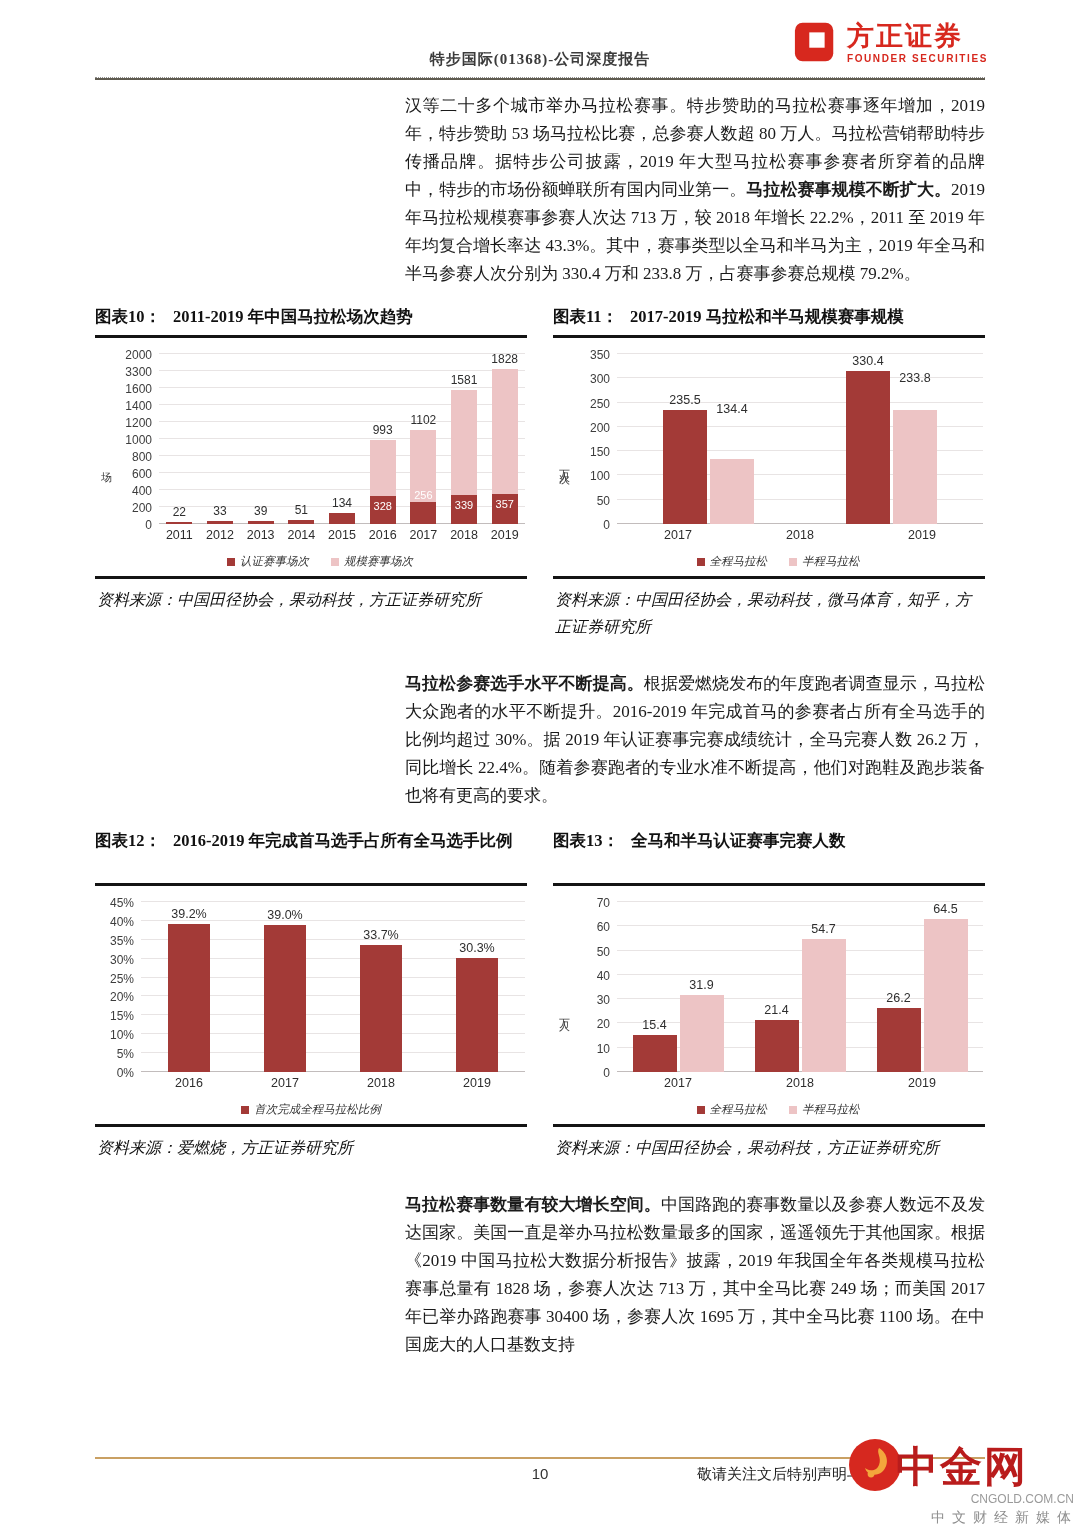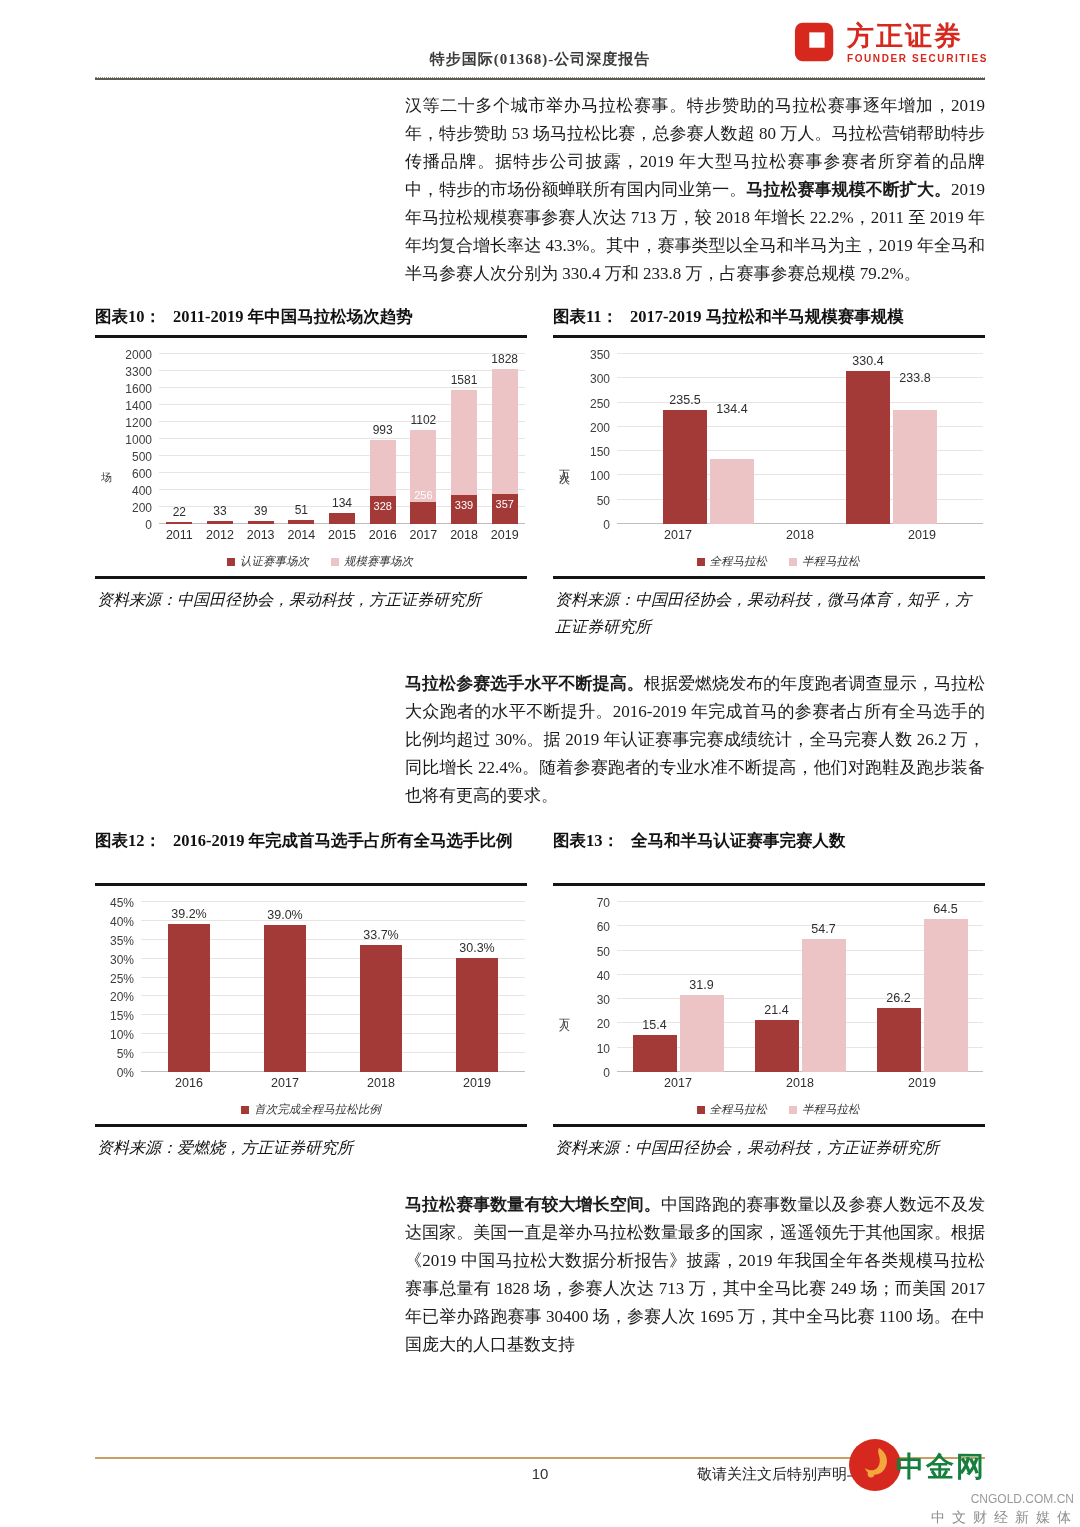--- a/index.html
+++ b/index.html
@@ -65,21 +65,21 @@
   
   .footer { position:absolute; left:95px; width:890px; top:1457px; }
   .footer-rule { border-bottom:2px solid #c9a063; }
   .footer-content { position:relative; margin-top:6px; height:24px; }
   .page-number { position:absolute; left:0; right:0; text-align:center; font-size:15px; color:#333; font-family:"Liberation Sans",sans-serif; }
   .footer-notice { position:absolute; right:108px; font-size:15px; color:#222; }
 
   
   .watermark { position:absolute; right:2px; top:1438px; width:230px; }
   .wm-top { display:flex; align-items:center; }
-  .wm-name { font-family:"Liberation Sans",sans-serif; font-size:28px; font-weight:bold; color:#15803d; letter-spacing:2px; margin-left:-6px; }
+  .wm-name { font-family:"Liberation Sans",sans-serif; font-size:42px; font-weight:bold; color:#b91c1c; letter-spacing:2px; margin-left:-6px; }
   .wm-domain { font-family:"Liberation Sans",sans-serif; font-size:12px; color:#9a9a9a; text-align:right; margin-top:-4px; padding-right:4px; }
   .wm-tagline { font-family:"Liberation Sans",sans-serif; font-size:14px; color:#8d8d8d; letter-spacing:7px; margin-top:3px; text-align:right; white-space:nowrap; }
 </style>
 </head>
 <body>
 
 <div class="page">
 
   <div class="header">
     <div class="doc-title">特步国际(01368)-公司深度报告</div>
@@ -111,21 +111,21 @@
         <div class="chart">
             <div class="chartwrap">
               <div class="ylab">场</div>
               <div class="cmain">
                 <div class="plotrow">
                   <div class="yaxis" style="height: 170px;">
                     <div class="ytick" style="bottom: -8px;">0</div>
                     <div class="ytick" style="bottom: 9px;">200</div>
                     <div class="ytick" style="bottom: 26px;">400</div>
                     <div class="ytick" style="bottom: 43px;">600</div>
-                    <div class="ytick" style="bottom: 60px;">500</div>
+                    <div class="ytick" style="bottom: 60px;">800</div>
                     <div class="ytick" style="bottom: 77px;">1000</div>
                     <div class="ytick" style="bottom: 94px;">1200</div>
                     <div class="ytick" style="bottom: 111px;">1400</div>
                     <div class="ytick" style="bottom: 128px;">1600</div>
                     <div class="ytick" style="bottom: 145px;">3300</div>
                     <div class="ytick" style="bottom: 162px;">2000</div>
                   </div>
                   <div class="parea" style="height: 170px;">
                     <div class="grid g0" style="bottom: 0px;"></div>
                     <div class="grid" style="bottom: 17px;"></div>

